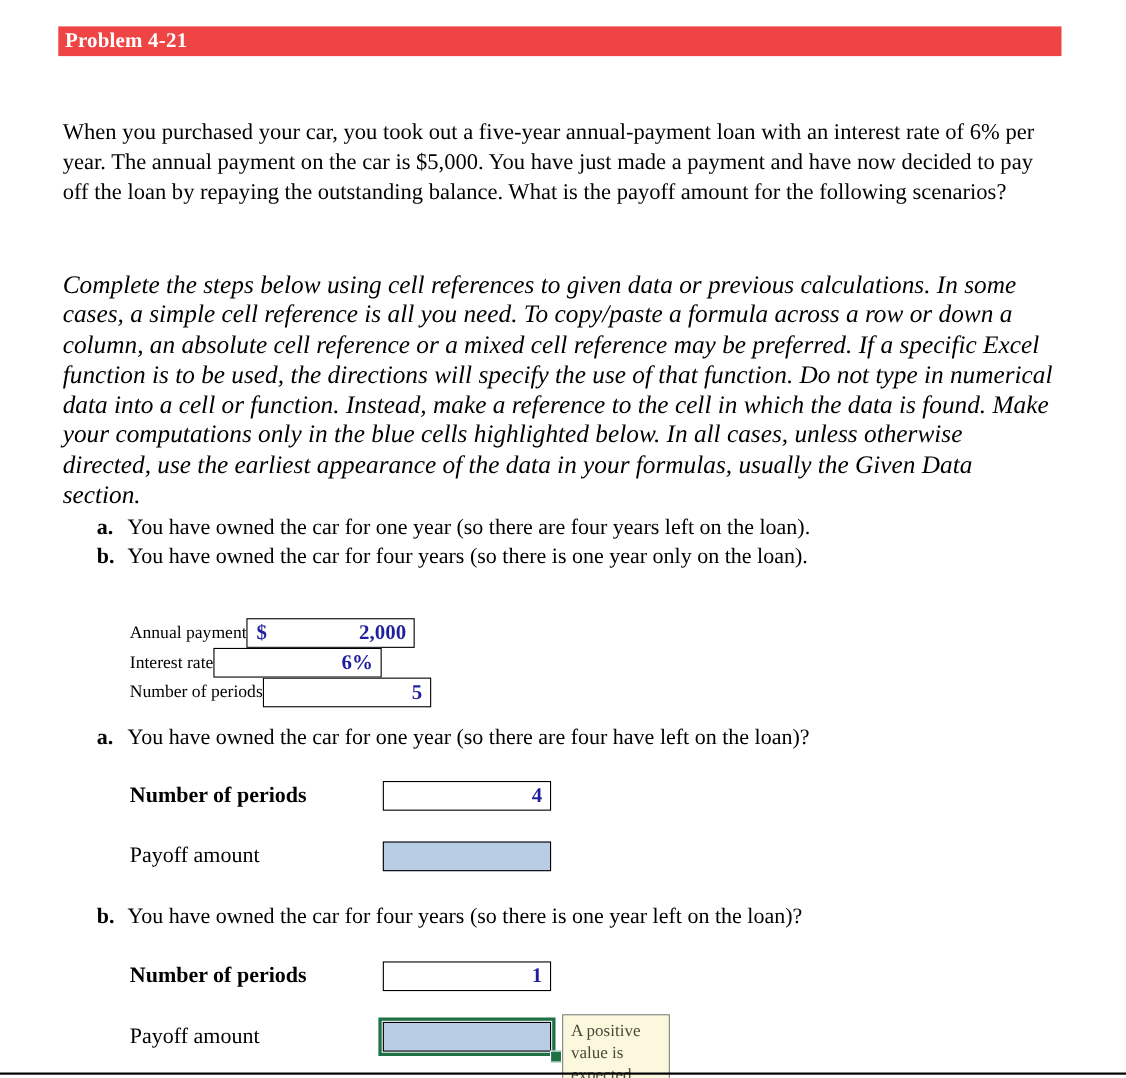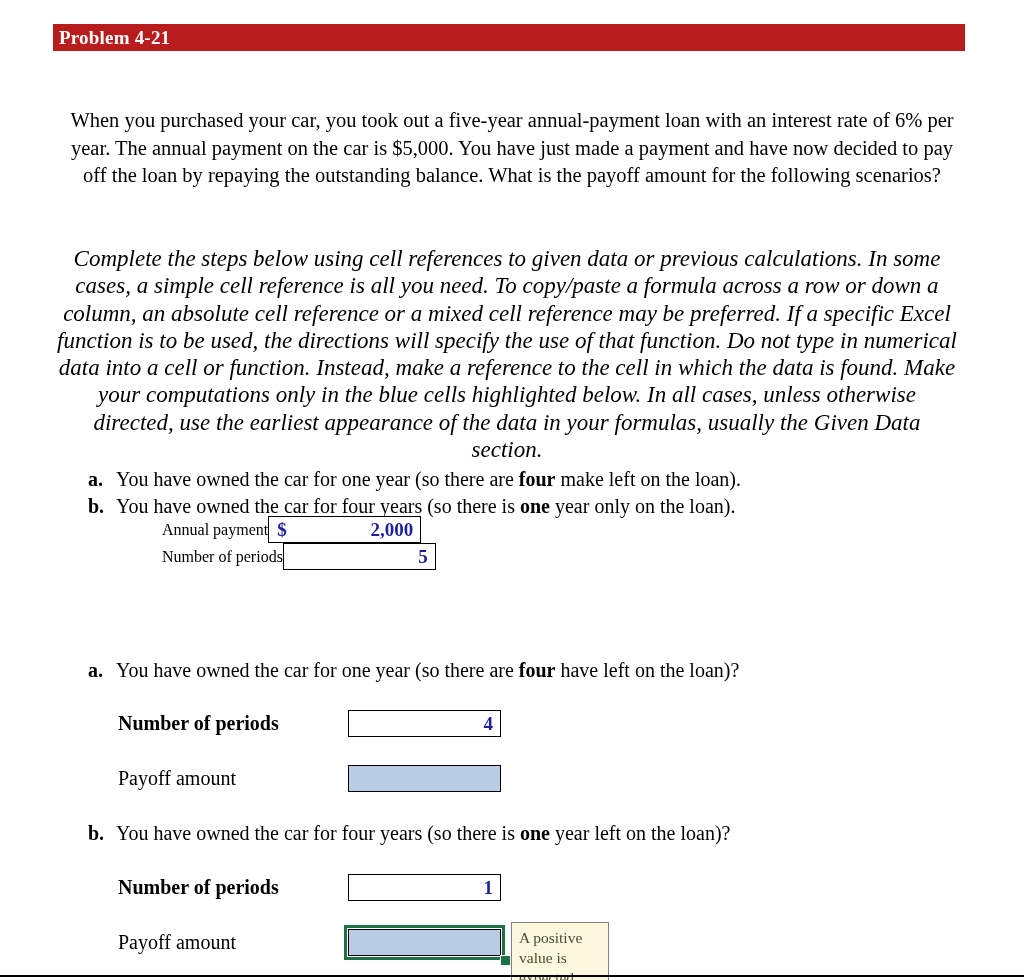--- a/index.html
+++ b/index.html
@@ -18,38 +18,38 @@
     -webkit-font-smoothing: antialiased;
   }
 
   
   .title-bar {
     position: absolute;
     left: 53px;
     top: 24px;
     width: 912px;
     height: 27px;
-    background: #b91c1c;
+    background: #ef4444;
     color: #ffffff;
     font-weight: bold;
     font-size: 19px;
     line-height: 27px;
     padding-left: 6px;
     box-sizing: border-box;
     letter-spacing: 0.2px;
   }
 
   
   .prose {
     position: absolute;
     left: 57px;
     width: 910px;
     font-size: 20.5px;
     line-height: 27.5px;
-    text-align: center;
+    text-align: left;
   }
   .prose.intro { top: 107px; }
   .prose.instructions {
     top: 245px;
     font-style: italic;
     font-size: 23px;
     line-height: 27.3px;
     width: 900px;
   }
 
@@ -66,21 +66,21 @@
     display: flex;
     align-items: baseline;
   }
   .qmark {
     font-weight: bold;
     width: 28px;
     flex: 0 0 28px;
     text-align: left;
   }
   .qtext { flex: 1 1 auto; }
-  b.em { font-weight: bold; }
+  b.em { font-weight: normal; }
 
   
   .row {
     position: absolute;
     display: flex;
     align-items: center;
     height: 27px;
   }
   .row .label {
     width: 230px;
@@ -117,22 +117,21 @@
   .cell.blue {
     background: #B8CCE4;
     color: #1F1F9E;
   }
   .cell.stacked-mid { border-top-width: 0.9px; }
 
   
   .given {
     position: absolute;
     left: 118px;
-    top: 516px;
-    margin-left: 44px;
+    top: 562px;
   }
   .given .grow {
     display: flex;
     align-items: center;
     height: 27px;
   }
 
   
   .selwrap {
     position: relative;
@@ -197,38 +196,44 @@
 
 <div class="title-bar">Problem 4-21</div>
 
 <div class="prose intro">When you purchased your car, you took out a five-year annual-payment loan with an interest rate of 6% per year. The annual payment on the car is $5,000. You have just made a payment and have now decided to pay off the loan by repaying the outstanding balance. What is the payoff amount for the following scenarios?</div>
 
 <div class="prose instructions">Complete the steps below using cell references to given data or previous calculations. In some cases, a simple cell reference is all you need. To copy/paste a formula across a row or down a column, an absolute cell reference or a mixed cell reference may be preferred. If a specific Excel function is to be used, the directions will specify the use of that function. Do not type in numerical data into a cell or function. Instead, make a reference to the cell in which the data is found. Make your computations only in the blue cells highlighted below. In all cases, unless otherwise directed, use the earliest appearance of the data in your formulas, usually the Given Data section.</div>
 
 <div class="qlist">
   <div class="qitem">
     <span class="qmark">a.</span>
-    <span class="qtext"><span>You have owned the car for one year (so there are </span><b class="em">four</b><span> make left on the loan).</span></span>
+    <span class="qtext"><span>You have owned the car for one year (so there are </span><b class="em">four</b><span> years left on the loan).</span></span>
   </div>
   <div class="qitem">
     <span class="qmark">b.</span>
     <span class="qtext"><span>You have owned the car for four years (so there is </span><b class="em">one</b><span> year only on the loan).</span></span>
   </div>
 </div>
 
 <div class="given">
 
   <div class="grow">
     <span class="label bold">Annual payment</span>
     <span class="cell">
       <span class="cur">$</span>
       <span>2,000</span>
     </span>
   </div>
 
+  <div class="grow">
+    <span class="label bold">Interest rate</span>
+    <span class="cell stacked-mid">
+      <span>6%</span>
+    </span>
+  </div>
 
   <div class="grow">
     <span class="label bold">Number of periods</span>
     <span class="cell stacked-mid">
       <span>5</span>
     </span>
   </div>
 
 </div>
 

